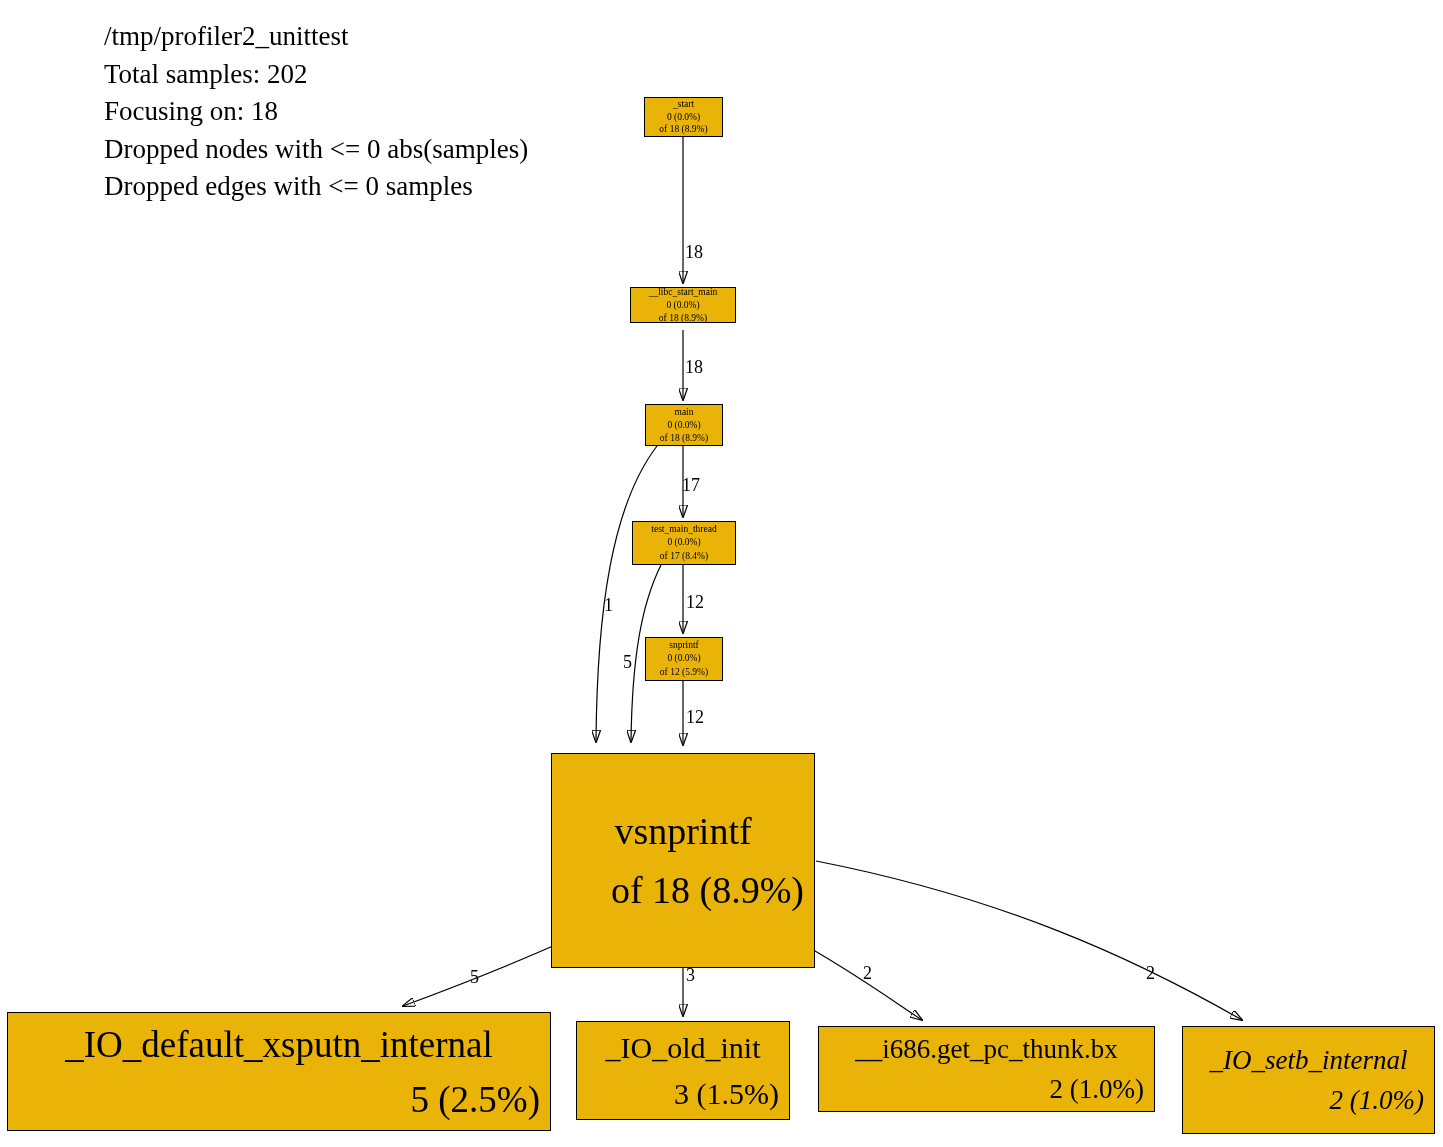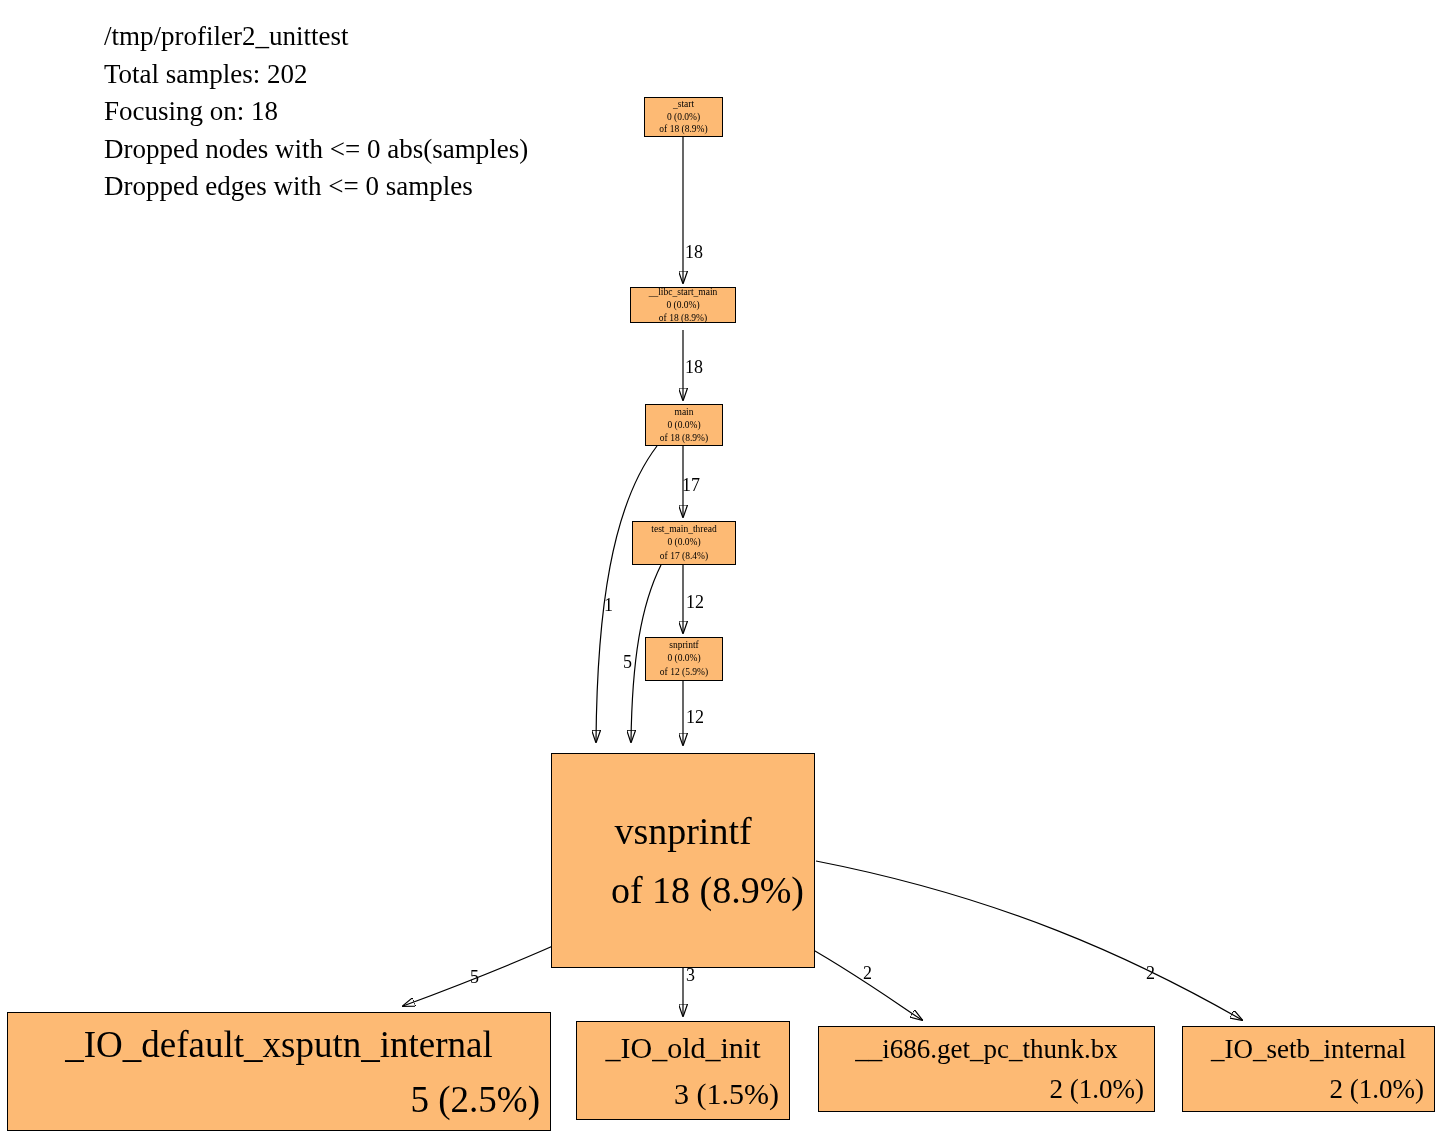--- a/index.html
+++ b/index.html
@@ -35,40 +35,40 @@
   }
   .edges-layer text {
     font-family: "Liberation Serif", "DejaVu Serif", serif;
     font-size: 18px;
     fill: #000;
   }
   .node {
     position: absolute;
     box-sizing: border-box;
     border: 1px solid #000;
-    background: #fdba74;
+    background: #eab308;
     display: flex;
     flex-direction: column;
     justify-content: center;
     overflow: hidden;
   }
   .node > div { width: 100%; box-sizing: border-box; white-space: nowrap; }
   .t-c { text-align: center; }
   .t-r { text-align: right; padding-right: 10px; }
 
   #node-start     { left: 644px; top:  97px; width:  79px; height: 40px; font-size: 9.5px; line-height: 12.5px; }
   #node-libc      { left: 630px; top: 287px; width: 106px; height: 36px; font-size: 9.5px; line-height: 13px; }
   #node-main      { left: 645px; top: 404px; width:  78px; height: 42px; font-size: 9.5px; line-height: 13px; }
   #node-test      { left: 632px; top: 521px; width: 104px; height: 44px; font-size: 9.5px; line-height: 13.5px; }
   #node-snprintf  { left: 645px; top: 637px; width:  78px; height: 44px; font-size: 9.5px; line-height: 13.5px; }
   #node-vsnprintf { left: 551px; top: 753px; width: 264px; height: 215px; font-size: 38px; line-height: 59px; }
   #node-xsputn    { left:   7px; top: 1012px; width: 544px; height: 119px; font-size: 37px; line-height: 55px; justify-content: center; }
   #node-oldinit   { left: 576px; top: 1021px; width: 214px; height: 99px; font-size: 30px; line-height: 46px; }
   #node-thunk     { left: 818px; top: 1026px; width: 337px; height: 86px; font-size: 27px; line-height: 40px; }
-  #node-setb      { left: 1182px; top: 1026px; width: 253px; height: 86px; font-size: 27px; line-height: 40px; }
+  #node-setb      { left: 1182px; top: 1026px; width: 253px; height: 108px; font-size: 27px; line-height: 40px; font-style: italic; }
 </style>
 </head>
 <body>
 
 <div class="header">
   <div>/tmp/profiler2_unittest</div>
   <div>Total samples: 202</div>
   <div>Focusing on: 18</div>
   <div>Dropped nodes with &lt;= 0 abs(samples)</div>
   <div>Dropped edges with &lt;= 0 samples</div>

